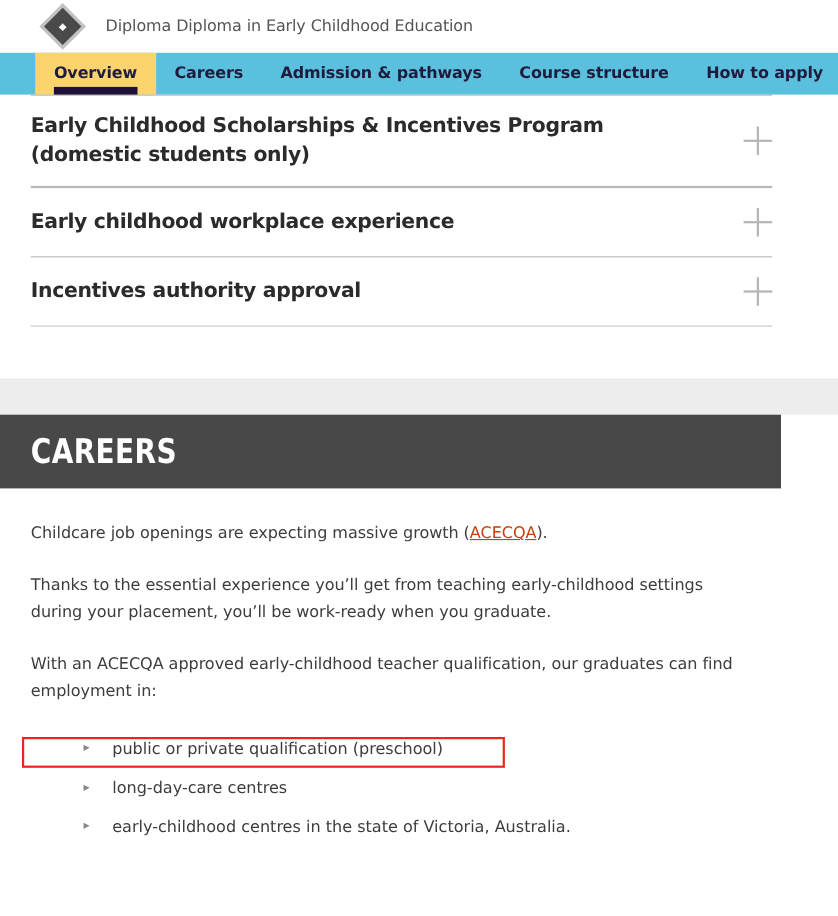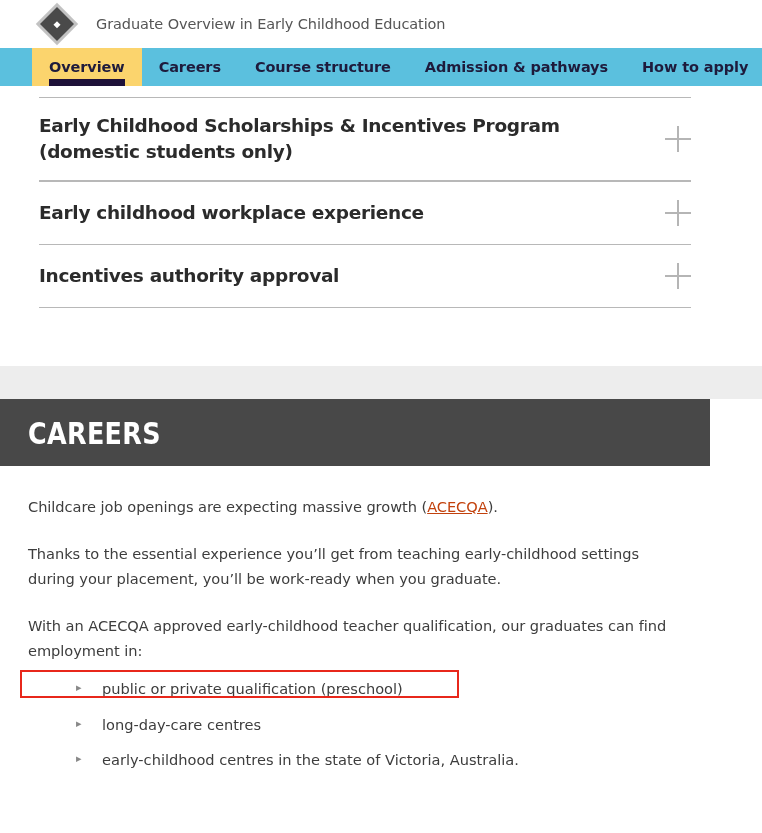--- a/index.html
+++ b/index.html
@@ -92,21 +92,21 @@
     position: absolute;
     left: 17px;
     right: 17px;
     bottom: 0;
     height: 7px;
     background: #1e1139;
   }
 
   
   .accordion {
-    padding: 11px;
+    padding: 0;
     background: #ffffff;
   }
   .acc-sep {
     height: 1px;
     background: #b8b8b8;
     margin: 0 60px 0 28px;
   }
   .acc-row {
     display: flex;
     align-items: center;
@@ -180,21 +180,21 @@
     box-sizing: border-box;
   }
   .body-p {
     font-size: 14.6px;
     color: #3d3d3d;
     line-height: 1.72;
     margin: 0 0 22px 0;
     max-width: 650px;
     letter-spacing: -0.05px;
   }
-  .body-p.highlighted-para { margin-bottom: 14px; position: relative; }
+  .body-p.highlighted-para { margin-bottom: 28px; position: relative; }
   .inline-link {
     color: #c2410c;
     text-decoration: underline;
   }
   .highlight-box {
     position: absolute;
     left: 20px;
     top: 670px;
     width: 439px;
     height: 28px;
@@ -225,35 +225,35 @@
     line-height: 1.95;
   }
 </style>
 </head>
 <body>
 
 <div class="page-header">
   <div class="brand-logo">
     <div class="diamond"></div>
   </div>
-  <div class="page-title">Graduate Overview in Early Childhood Education</div>
+  <div class="page-title">Diploma Diploma in Early Childhood Education</div>
 </div>
 
 <div class="nav-bar">
   <div class="nav-tab active">
     <span>Overview</span>
   </div>
   <div class="nav-tab">
     <span>Careers</span>
   </div>
   <div class="nav-tab">
+    <span>Admission &amp; pathways</span>
+  </div>
+  <div class="nav-tab">
     <span>Course structure</span>
-  </div>
-  <div class="nav-tab">
-    <span>Admission &amp; pathways</span>
   </div>
   <div class="nav-tab">
     <span>How to apply</span>
   </div>
 </div>
 
 <div class="accordion">
 
   <div class="acc-sep"></div>
 

